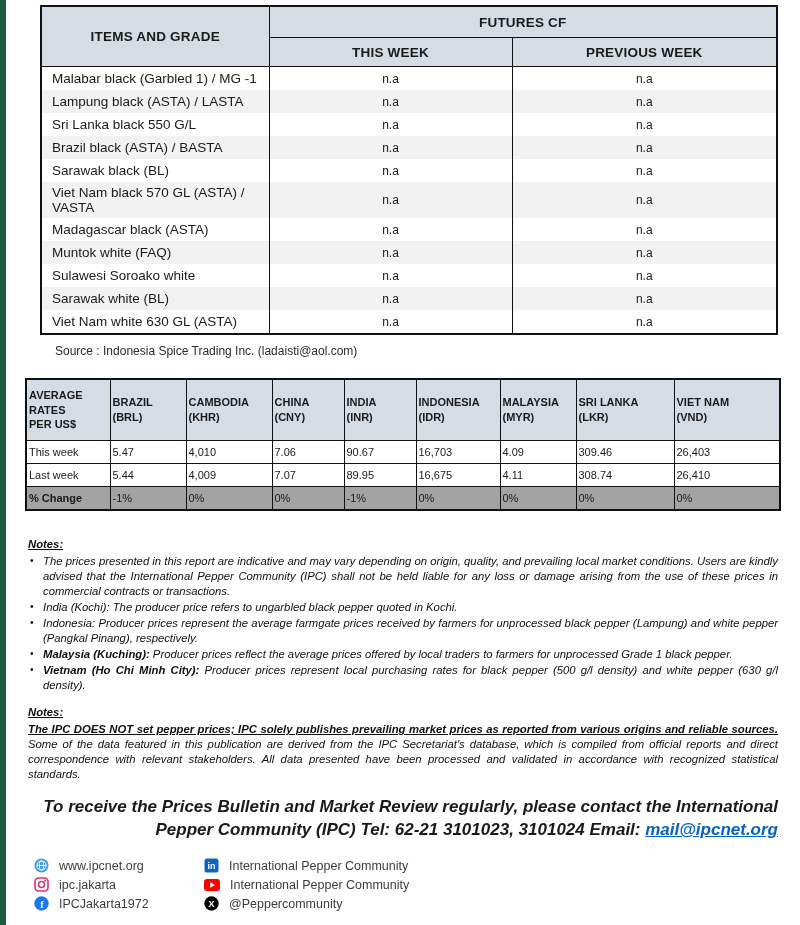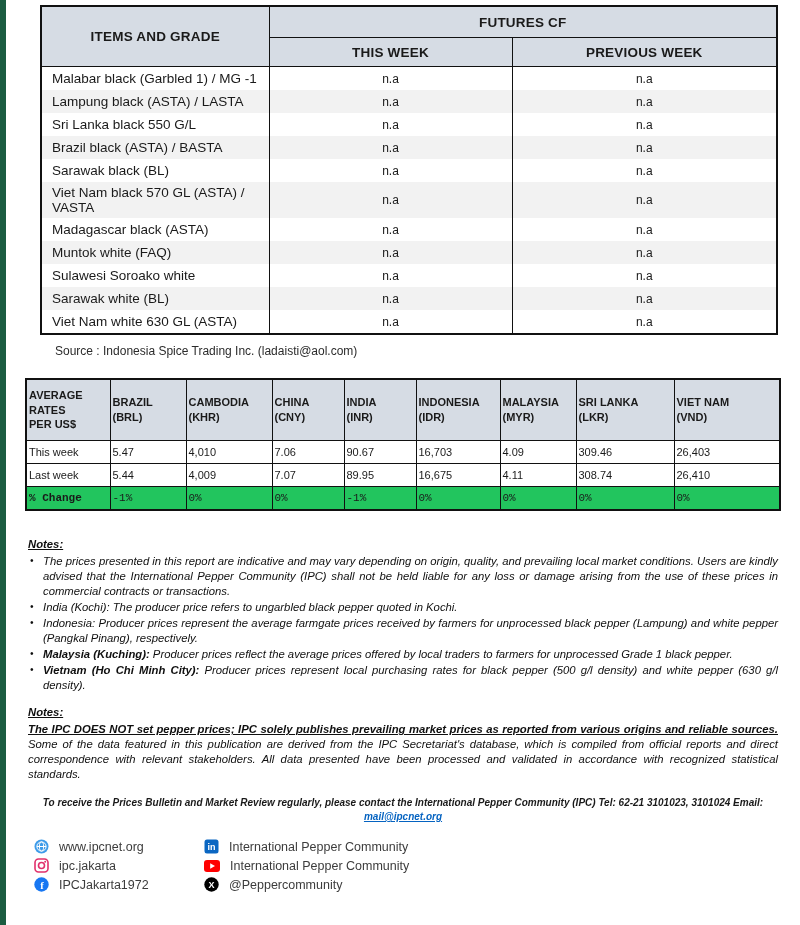--- a/index.html
+++ b/index.html
@@ -59,21 +59,21 @@
   }
   .rates th,.rates td{border:1px solid #111;padding:2px;}
   .rates thead th{
     background:#d6dce4;
     font-size:11px;font-weight:bold;
     height:56px;vertical-align:middle;line-height:1.35;
   }
   .rates thead th .corner{white-space:pre-line;}
   .rates tbody td{font-size:11px;height:18px;vertical-align:middle;}
   .rates tbody .row-label{font-size:11px;}
-  .rates tbody tr.pct td{background:#22c55e;font-family:Liberation Mono, monospace;}
+  .rates tbody tr.pct td{background:#a3a3a3;}
   .rates tbody tr.pct td.row-label{font-weight:bold;}
 
   
   .notes-block{
     margin:26px 22px 0 28px;
     font-style:italic;
     font-size:11.3px;
     line-height:1.33;
     color:#0f0f0f;
   }
@@ -93,22 +93,22 @@
     font-size:10px;
   }
   .bold-it{font-weight:bold;}
   .notes-para{margin:0;text-align:justify;}
   .lead-underline{font-weight:bold;text-decoration:underline;}
   .notes-block2{margin-top:12px;}
 
   .contact-para{
     margin:14px 22px 0 28px;
     font-style:italic;font-weight:bold;
-    font-size:10px;line-height:1.35;
-    text-align:center;
+    font-size:17px;line-height:1.35;
+    text-align:right;
   }
   .email-link{color:#0563c1;text-decoration:underline;cursor:pointer;}
 
   
   .social-grid{
     margin:16px 5px 0 34px;
     display:grid;
     grid-template-columns:170px auto;
     row-gap:4px;
     font-size:12.5px;color:#3c3c3c;

